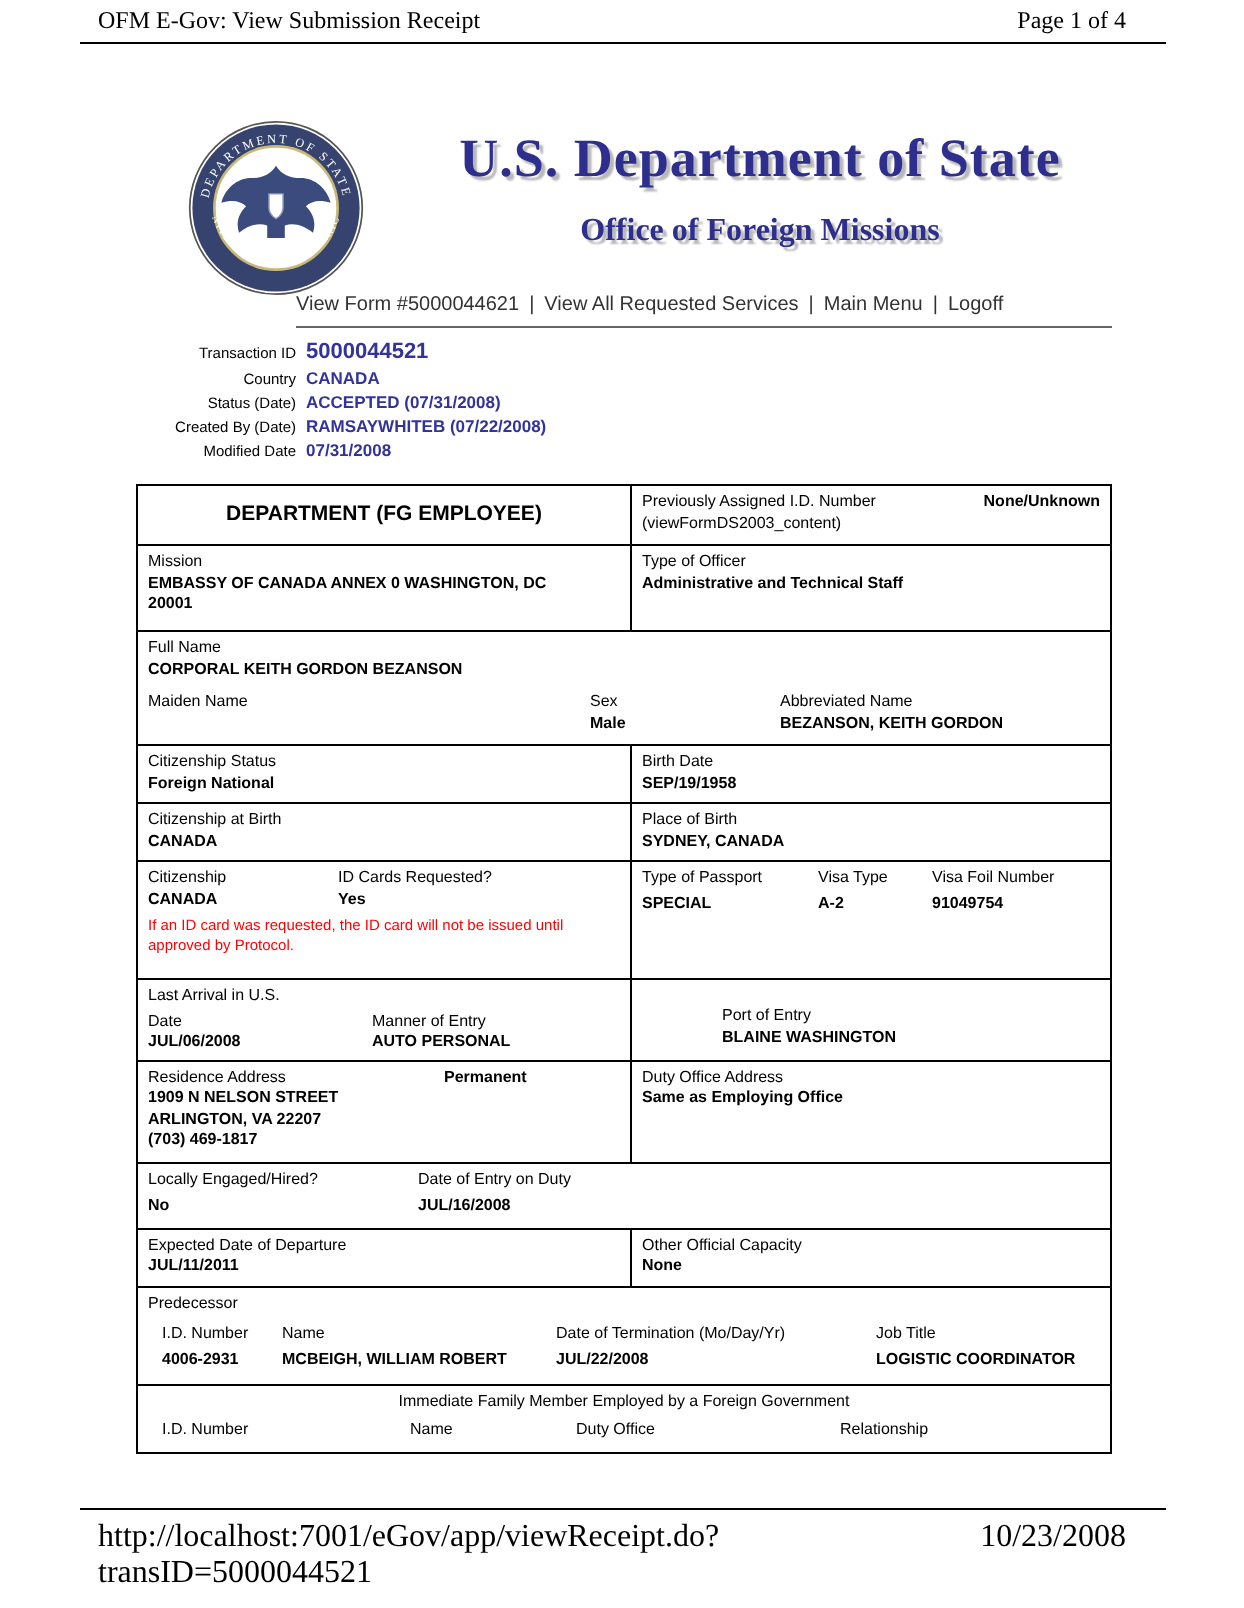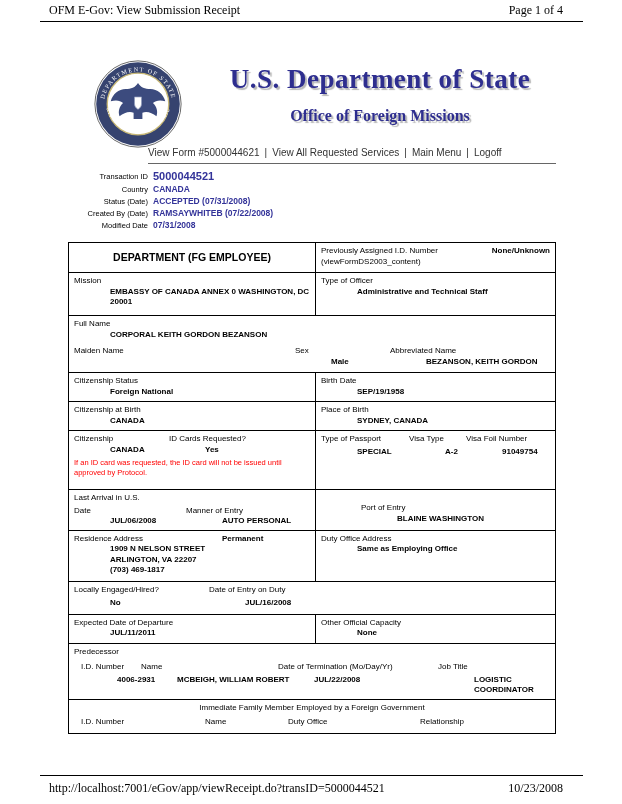--- a/index.html
+++ b/index.html
@@ -10,21 +10,21 @@
   
   .print-header {
     position:absolute; left:40px; right:39px; top:3px;
     display:flex; justify-content:space-between; align-items:flex-end;
     font-family:"Liberation Serif", serif; font-size:12px;
     border-bottom:1px solid #000; padding:0 20px 3px 9px;
   }
   .print-footer {
     position:absolute; left:40px; right:39px; bottom:8px;
     display:flex; justify-content:space-between;
-    font-family:"Liberation Serif", serif; font-size:12px;
+    font-family:"Liberation Serif", serif; font-size:16px;
     border-top:1px solid #000; padding:5px 20px 0 9px;
   }
 
   
   .seal { position:absolute; left:94px; top:60px; width:88px; height:88px; }
   .titles { position:absolute; left:190px; top:64px; width:380px; text-align:center; }
   .t1 {
     font-family:"Liberation Serif", serif; font-weight:bold; font-size:27px;
     color:#2e2e8f; text-shadow:2px 2px 1px #b8b8b8; letter-spacing:0.5px;
   }
@@ -55,21 +55,21 @@
   .trow + .trow { border-top:1px solid #000; }
   .cl { width:247px; border-right:1px solid #000; padding:3px 5px; }
   .cr { flex:1; padding:3px 5px; }
   .full { width:100%; padding:3px 5px; }
   .r1{min-height:29px;} .r2{min-height:43px;} .r3{min-height:57px;}
   .r4{min-height:29px;} .r5{min-height:29px;} .r6{min-height:59px;}
   .r7{min-height:39px;} .r8{min-height:51px;} .r9{min-height:33px;}
   .r10{min-height:29px;} .r11{min-height:49px;} .r12{min-height:34px;}
 
   .b { font-weight:bold; }
-  .val { font-weight:bold;margin-left:36px; }
+  .val { font-weight:bold; }
   .title-cell { display:flex; align-items:center; justify-content:center;
                 font-weight:bold; font-size:10.5px; }
   .prev-cell { display:flex; justify-content:space-between; }
   .cols { display:flex; }
   .w221{width:221px;} .w95{width:95px;} .w88{width:88px;} .w57{width:57px;}
   .w112{width:112px;} .w148{width:148px;} .w135{width:135px;}
   .mission-val { max-width:205px; }
   .warning { color:#ff0000; font-size:7.5px; margin-top:3px; }
   .mt2{margin-top:2px;} .mt3{margin-top:3px;} .mt4{margin-top:4px;}
   .mt5{margin-top:5px;} .mt6{margin-top:6px;} .mt10{margin-top:10px;}

